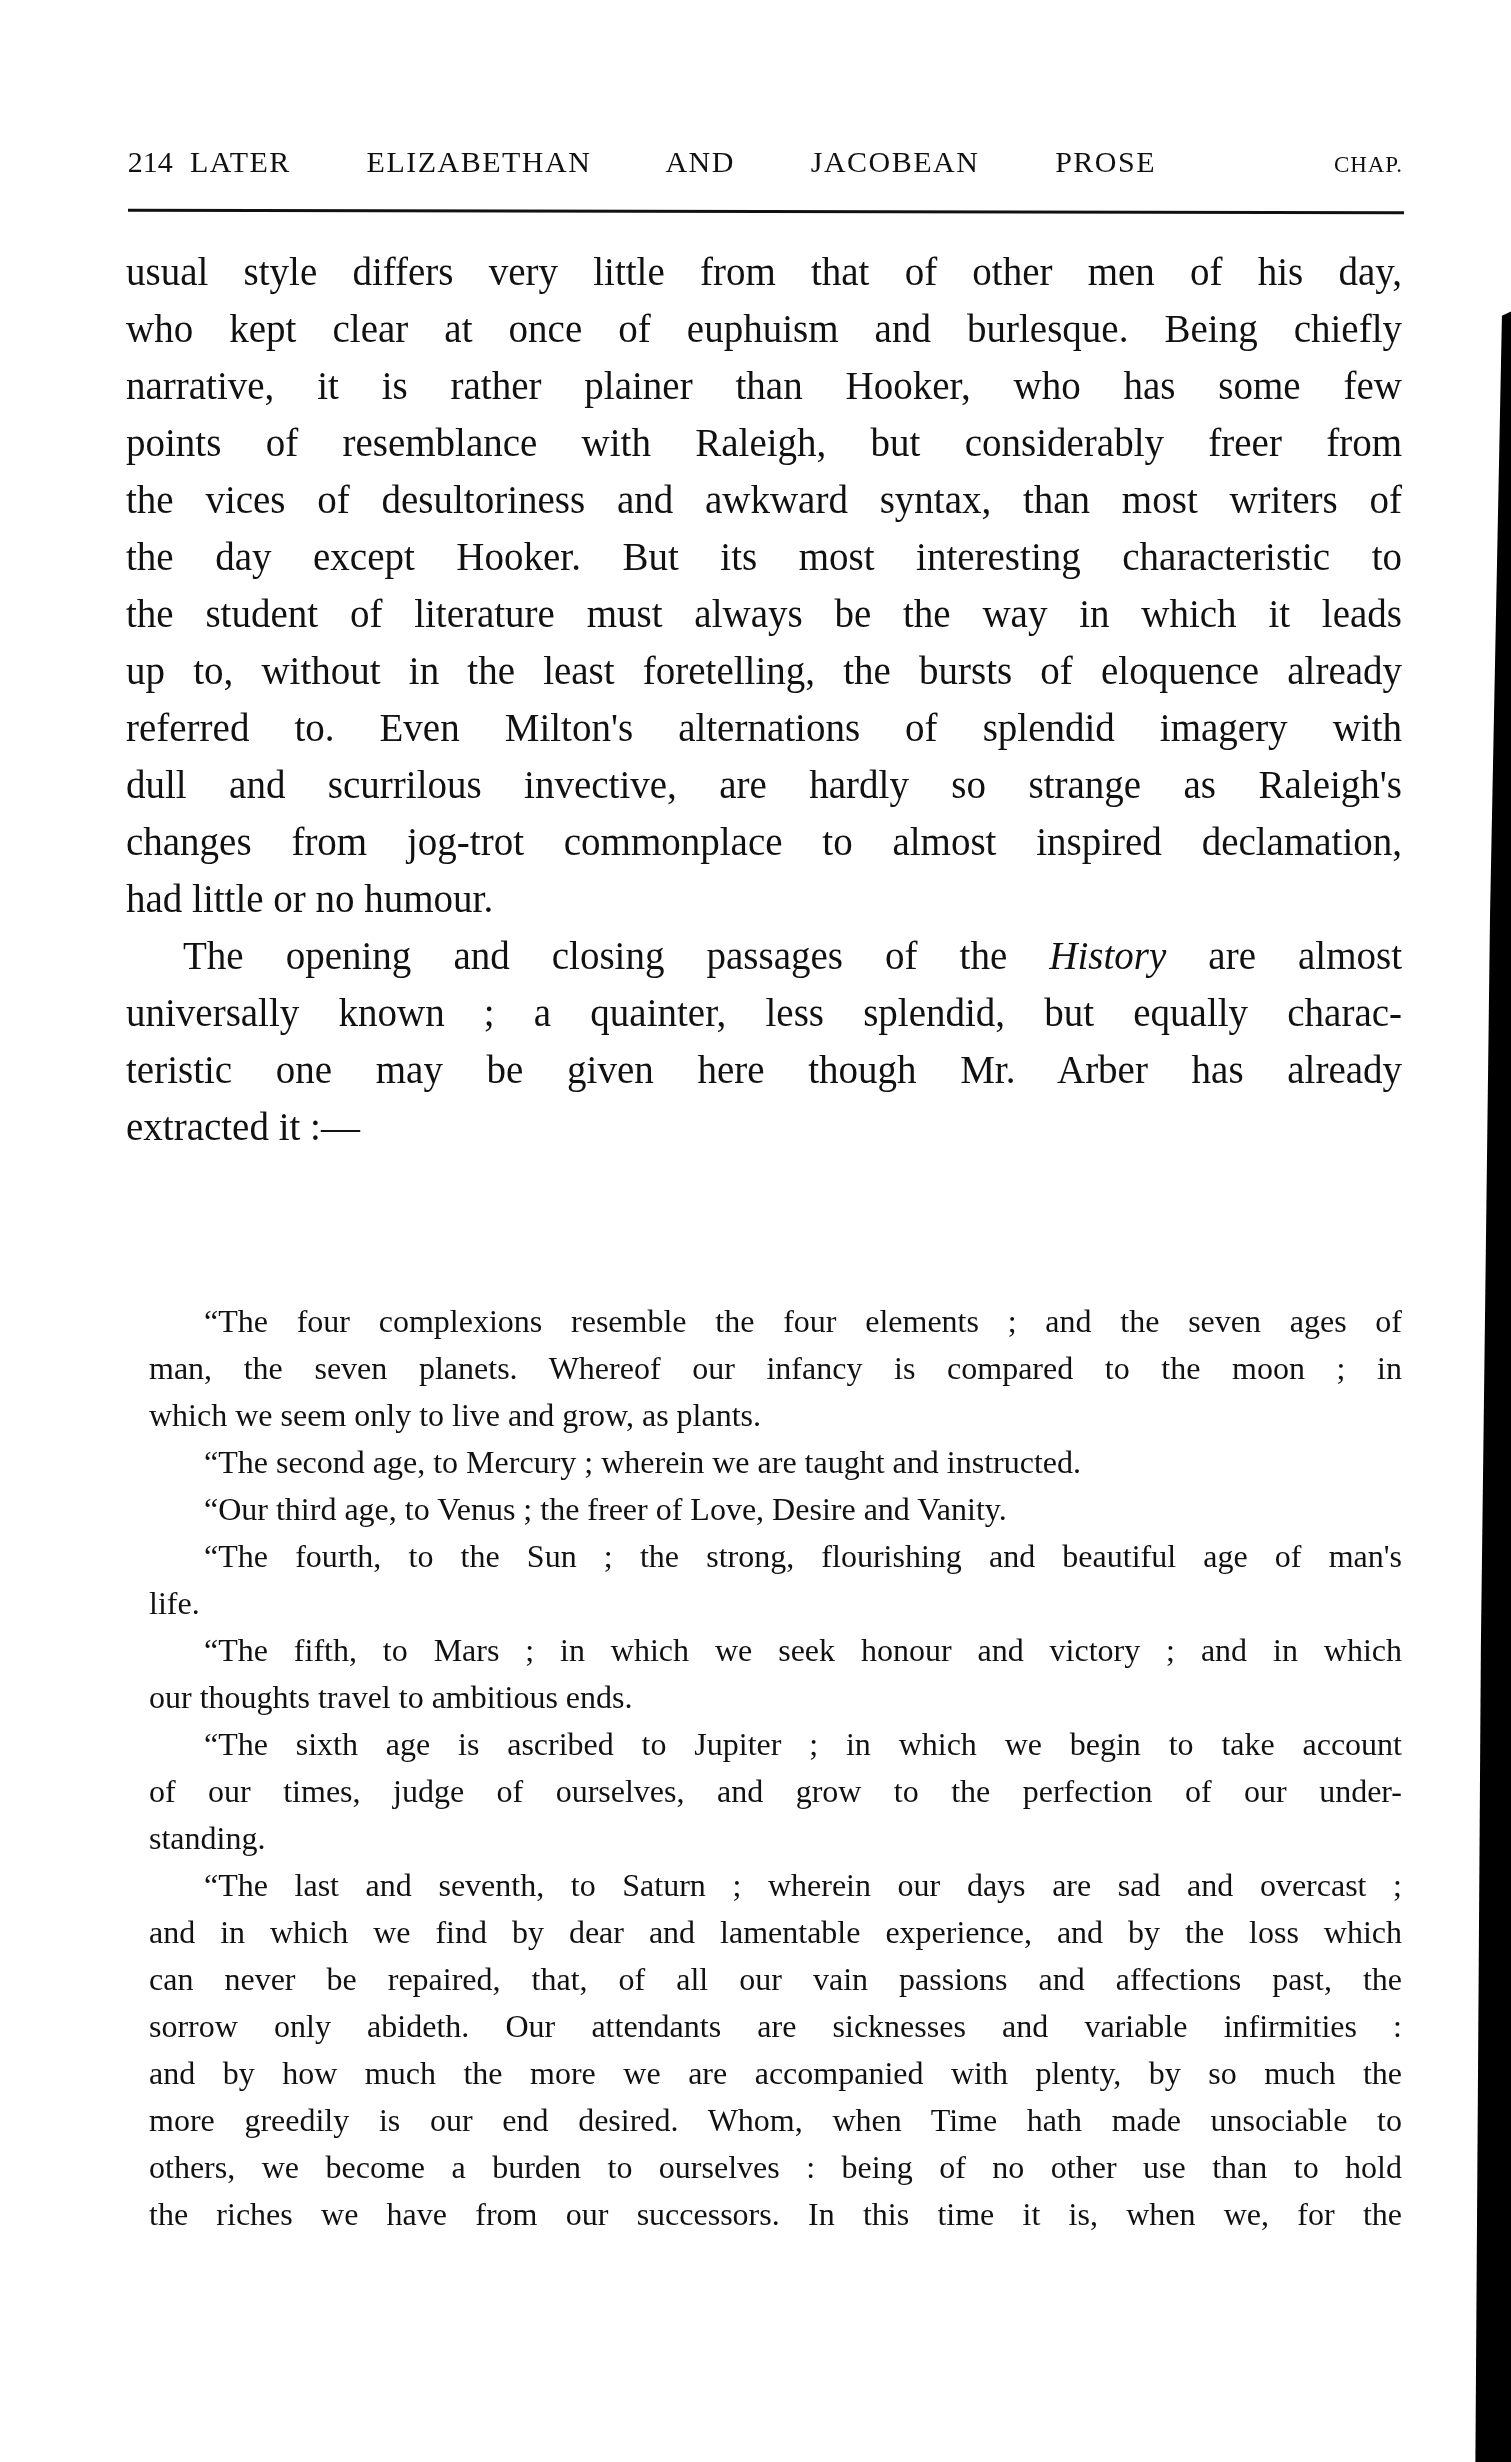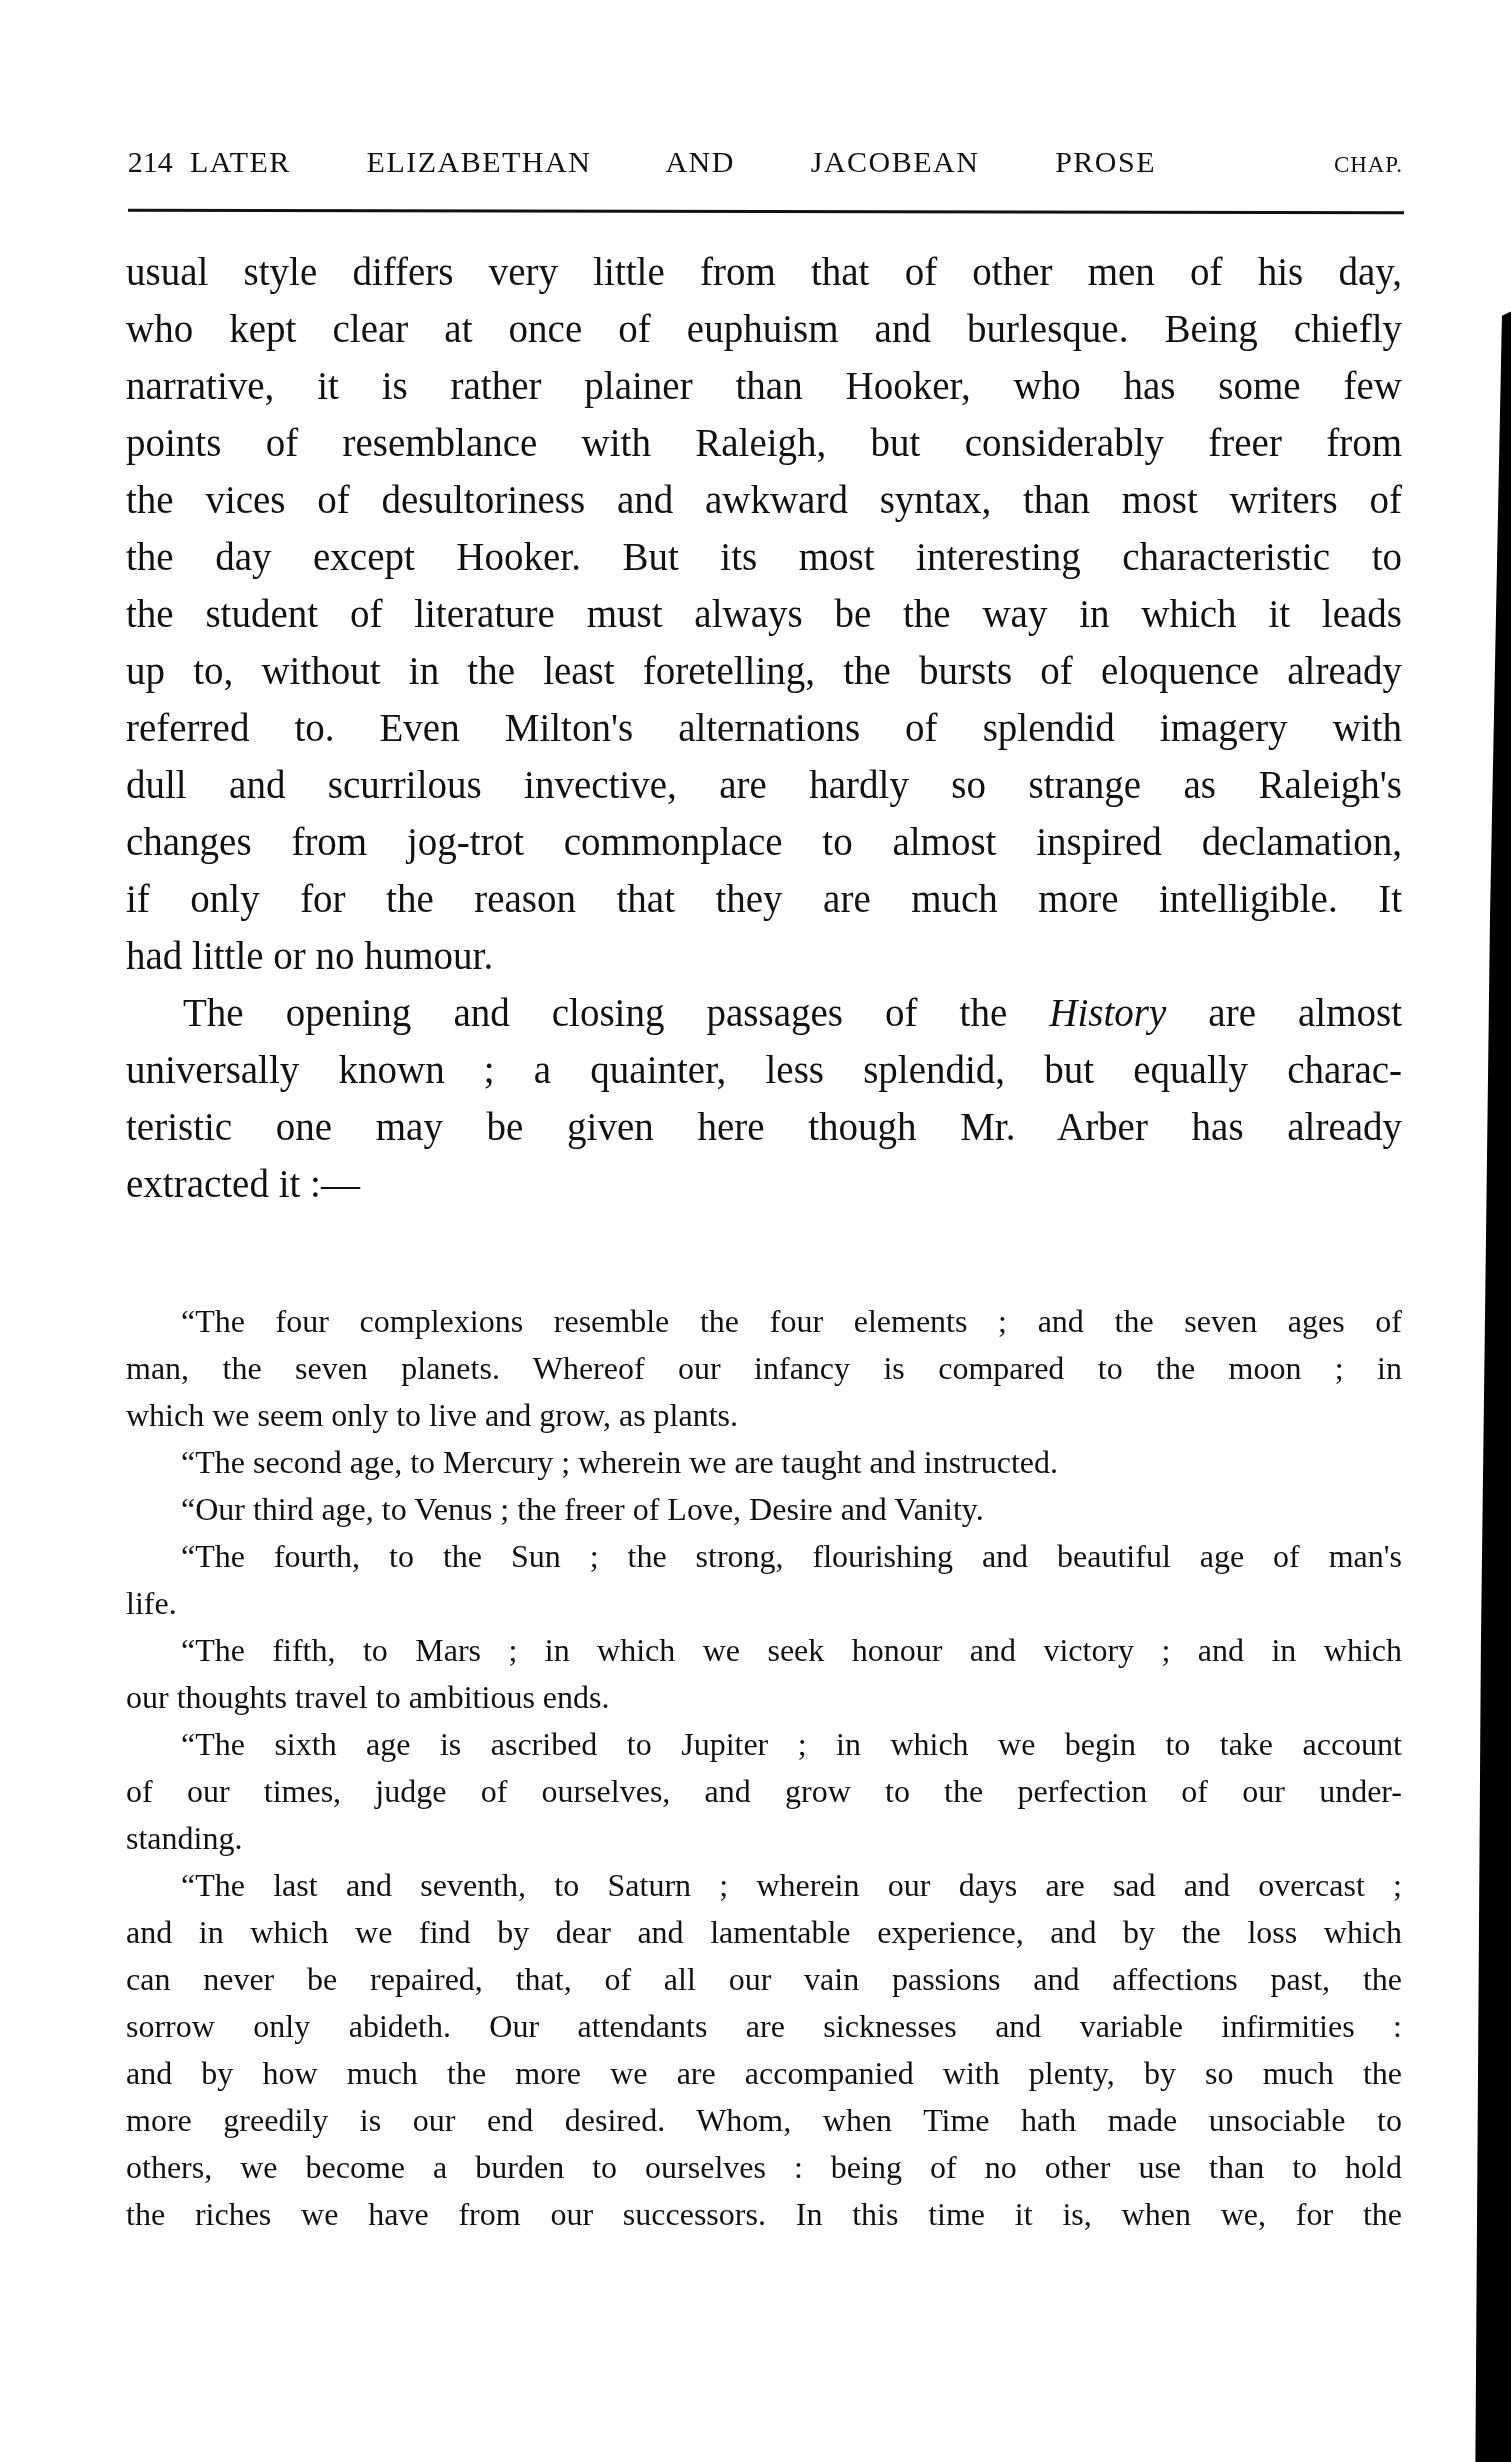--- a/index.html
+++ b/index.html
@@ -9,21 +9,21 @@
   .running-head { position: absolute; left: 126px; top: 143px; width: 1277px; height: 37px; }
   .page-number { position: absolute; left: 1.8px; top: 0; font-size: 30px; line-height: 37px; letter-spacing: 0px; }
   .running-title { position: absolute; left: 64px; top: 0; width: 966px; font-size: 30px; line-height: 37px; letter-spacing: 1.5px; white-space: nowrap; text-align: justify; text-align-last: justify; }
   .chap-label { position: absolute; right: 0; top: 2.7px; font-size: 23px; line-height: 37px; letter-spacing: 0.9px; }
   .head-rule { position: absolute; left: 128px; top: 210px; width: 1276px; height: 2.7px; background: #111; transform: rotate(0.12deg); }
 
   .block { position: absolute; left: 126px; width: 1276px; }
   .body-text { top: 243px; font-size: 39px; }
   .body-text .line { height: 57px; line-height: 57px; }
   .quote-text { top: 1298px; font-size: 32px; }
-  .quote-text .line { height: 47px; line-height: 47px; }
+  .quote-text .line { height: 47px; line-height: 47px; margin-left: 23px; }
 
   .line { display: block; white-space: nowrap; overflow: visible; text-align: justify; text-align-last: justify; }
   .line.last { text-align: left; text-align-last: left; }
   .line.indent { padding-left: 57px; }
   .quote-text .line.indent { padding-left: 55px; }
   .ital { font-style: italic; }
 
   .edge-bar { position: absolute; top: 0; left: 0; width: 1512px; height: 2462px; pointer-events: none; }
 </style>
 </head>
@@ -44,21 +44,20 @@
         <div class="line">who kept clear at once of euphuism and burlesque.  Being chiefly</div>
         <div class="line">narrative, it is rather plainer than Hooker, who has some few</div>
         <div class="line">points of resemblance with Raleigh, but considerably freer from</div>
         <div class="line">the vices of desultoriness and awkward syntax, than most writers of</div>
         <div class="line">the day except Hooker.  But its most interesting characteristic to</div>
         <div class="line">the student of literature must always be the way in which it leads</div>
         <div class="line">up to, without in the least foretelling, the bursts of eloquence already</div>
         <div class="line">referred to.  Even Milton's alternations of splendid imagery with</div>
         <div class="line">dull and scurrilous invective, are hardly so strange as Raleigh's</div>
         <div class="line">changes from jog-trot commonplace to almost inspired declamation,</div>
-        <div class="line">if only for the reason that they are much more intelligible.  It</div>
         <div class="line last">had little or no humour.</div>
       </div>
       <div>
         <div class="line indent"><span>The opening and closing passages of the </span><span class="ital">History</span><span> are almost</span></div>
         <div class="line">universally known ; a quainter, less splendid, but equally charac-</div>
         <div class="line">teristic one may be given here though Mr. Arber has already</div>
         <div class="line last">extracted it :—</div>
       </div>
     </div>
 

